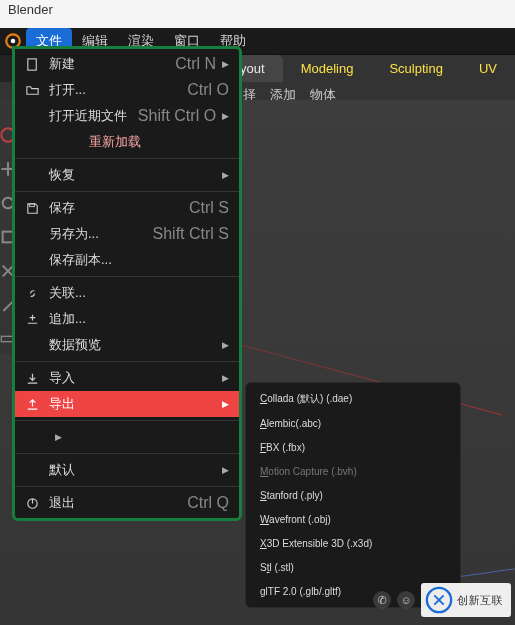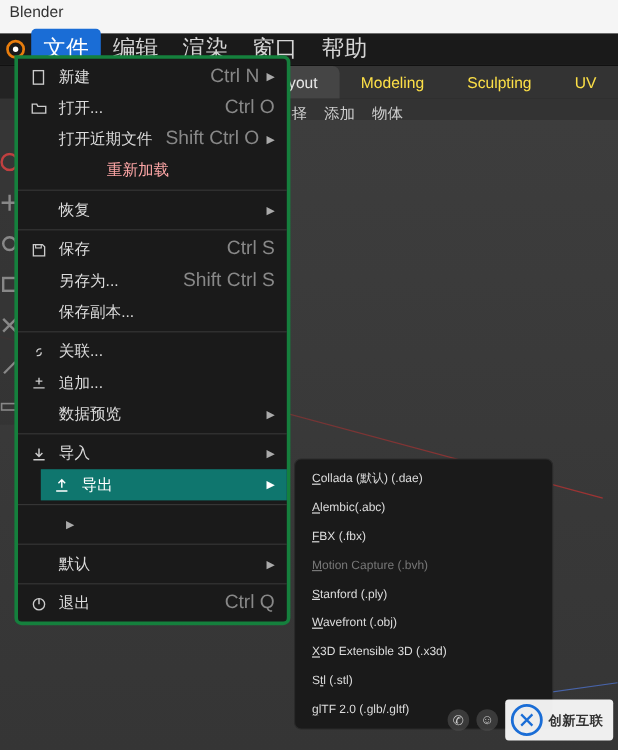--- a/index.html
+++ b/index.html
@@ -1,61 +1,61 @@
 <!DOCTYPE html>
 <html><head>
   <meta charset="utf-8">
   <style>
     * { margin: 0; padding: 0; box-sizing: border-box; font-family: -apple-system, "Segoe UI", sans-serif; }
     body { width: 515px; height: 625px; background: #2a2a2a; overflow: hidden; position: relative; color: #d0d0d0; font-size: 13px; }
     
     .titlebar { background: #f5f5f5; color: #333; padding: 2px 8px; font-size: 13px; height: 28px; }
     
     .menubar { background: #1a1a1a; height: 26px; display: flex; align-items: center; padding: 0 2px; }
-    .menubar-item { padding: 4px 10px; color: #d5d5d5; font-size: 19px; cursor: pointer; border-radius: 4px; }
+    .menubar-item { padding: 4px 10px; color: #d5d5d5; font-size: 13px; cursor: pointer; border-radius: 4px; }
     .menubar-item.active { background: #1a6dd6; color: #fff; }
     .logo-icon { width: 18px; height: 18px; margin: 0 4px 0 2px; display: inline-flex; align-items: center; justify-content: center; }
     
     .workspace-tabs { background: #333; height: 28px; display: flex; align-items: stretch; border-top: 1px solid #111; }
     .workspace-left { width: 260px; background: #232323; position: relative; }
     .workspace-tab { padding: 6px 18px; color: #fde047; font-size: 13px; cursor: pointer; display: flex; align-items: center; }
     .workspace-tab.active { background: #454545; color: #e8e8e8; border-radius: 6px 6px 0 0; }
     
     .subbar { background: #333; height: 26px; display: flex; align-items: center; padding-left: 243px; gap: 14px; font-size: 13px; color: #ccc; }
     .subbar-item { cursor: pointer; }
     
     .viewport { position: absolute; top: 100px; left: 0; right: 0; bottom: 0; background: linear-gradient(180deg, #3d3d3d 0%, #353535 100%); }
     .axis-line-red { position: absolute; top: 180px; left: 0; width: 520px; height: 1px; background: linear-gradient(90deg, rgba(140,40,40,0.2), rgba(170,50,50,0.9)); transform-origin: left; transform: rotate(15deg); }
     .axis-line-blue { position: absolute; bottom: 50px; right: 0; width: 80px; height: 1px; background: rgba(80,120,220,0.7); transform: rotate(-8deg); }
     
     .left-toolbar { position: absolute; left: 0; top: 100px; width: 18px; background: rgba(50,50,50,0.6); display: flex; flex-direction: column; gap: 4px; padding-top: 20px; z-index: 5; }
     .tool-btn { width: 16px; height: 30px; display: flex; align-items: center; justify-content: center; color: #aaa; font-size: 10px; }
     
     .dropdown-menu { position: absolute; top: 46px; left: 12px; width: 230px; background: #1a1a1a; border: 3px solid #15803d; border-radius: 0 6px 6px 6px; z-index: 100; padding: 2px 0; }
     .menu-item { display: flex; align-items: center; padding: 4px 10px 4px 8px; min-height: 24px; color: #dcdcdc; font-size: 13px; cursor: pointer; position: relative; }
-    .menu-item.highlighted { background: #0f766e; color: #fff; margin-left: 19px; }
+    .menu-item.highlighted { background: #ef4444; color: #fff; }
     .menu-item.dim { color: #fca5a5; gap: 40px; }
     .menu-icon { width: 18px; height: 18px; margin-right: 8px; display: inline-flex; align-items: center; justify-content: center; flex-shrink: 0; }
     .menu-icon svg { width: 15px; height: 15px; }
     .menu-label { flex: 1; }
     .menu-shortcut { color: #888; font-size: 16px; margin-left: 8px; }
     .menu-arrow { margin-left: 6px; color: #aaa; font-size: 9px; }
     .menu-item.highlighted .menu-arrow { color: #fff; }
     .menu-sep { height: 1px; background: #353535; margin: 3px 0; }
     
     .submenu { position: absolute; top: 382px; left: 245px; width: 216px; background: #1a1a1a; border: 1px solid #2a2a2a; border-radius: 6px; z-index: 101; padding: 4px 0; }
     .submenu-item { padding: 5px 14px; color: #dcdcdc; font-size: 10px; cursor: pointer; min-height: 24px; display: flex; align-items: center; }
     .submenu-item.dim { color: #777; }
     .underline { text-decoration: underline; }
     
     .watermark { position: absolute; bottom: 8px; right: 4px; display: flex; align-items: center; gap: 6px; z-index: 200; }
     .wm-icon { width: 18px; height: 18px; border-radius: 50%; background: rgba(80,80,80,0.6); display: flex; align-items: center; justify-content: center; color: #ccc; font-size: 11px; }
     .wm-logo { display: flex; align-items: center; gap: 4px; background: rgba(255,255,255,0.92); padding: 3px 8px 3px 4px; border-radius: 3px; }
     .wm-logo-mark { width: 28px; height: 28px; }
-    .wm-text { font-size: 11px; color: #333; font-weight: 700; letter-spacing: 0.5px; }
+    .wm-text { font-size: 11px; color: #333; font-weight: 400; letter-spacing: 0.5px; }
   </style>
 </head>
 <body>
 
 <div class="titlebar">
   <span>Blender</span>
 </div>
 
 <div class="menubar">
   <span class="logo-icon">

